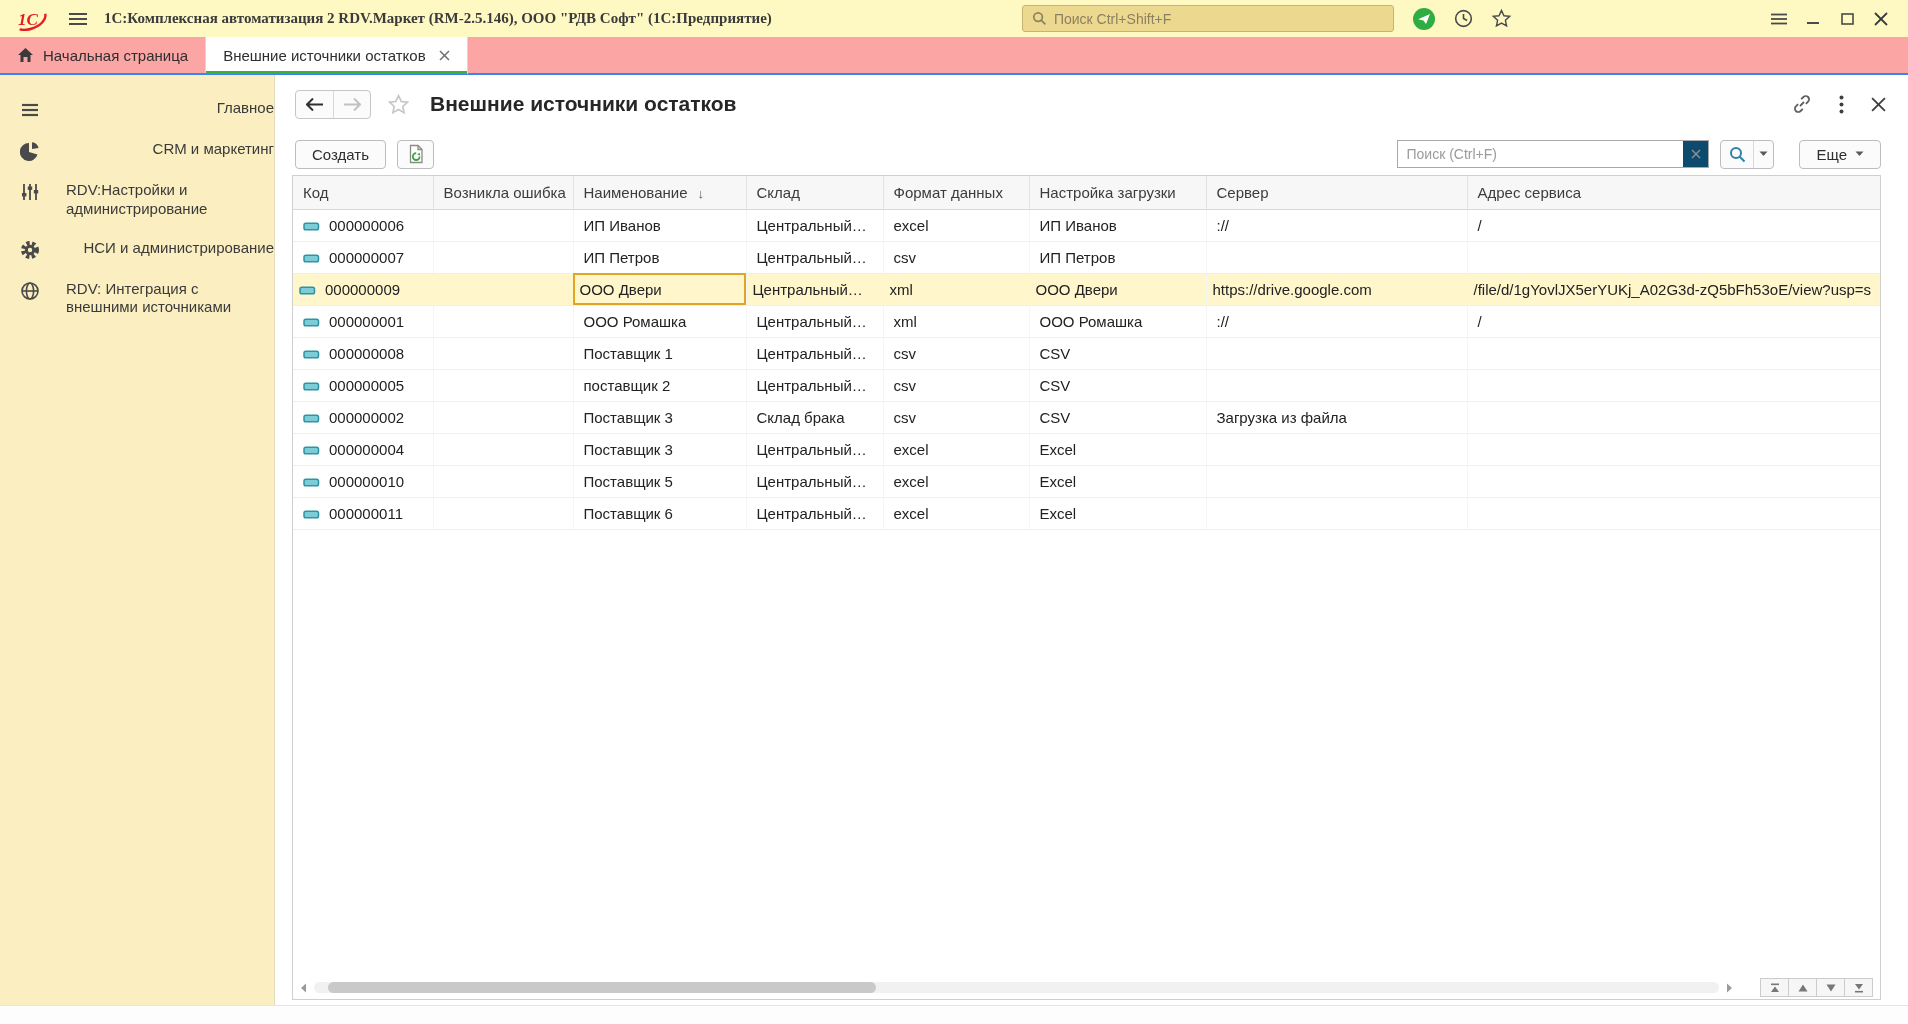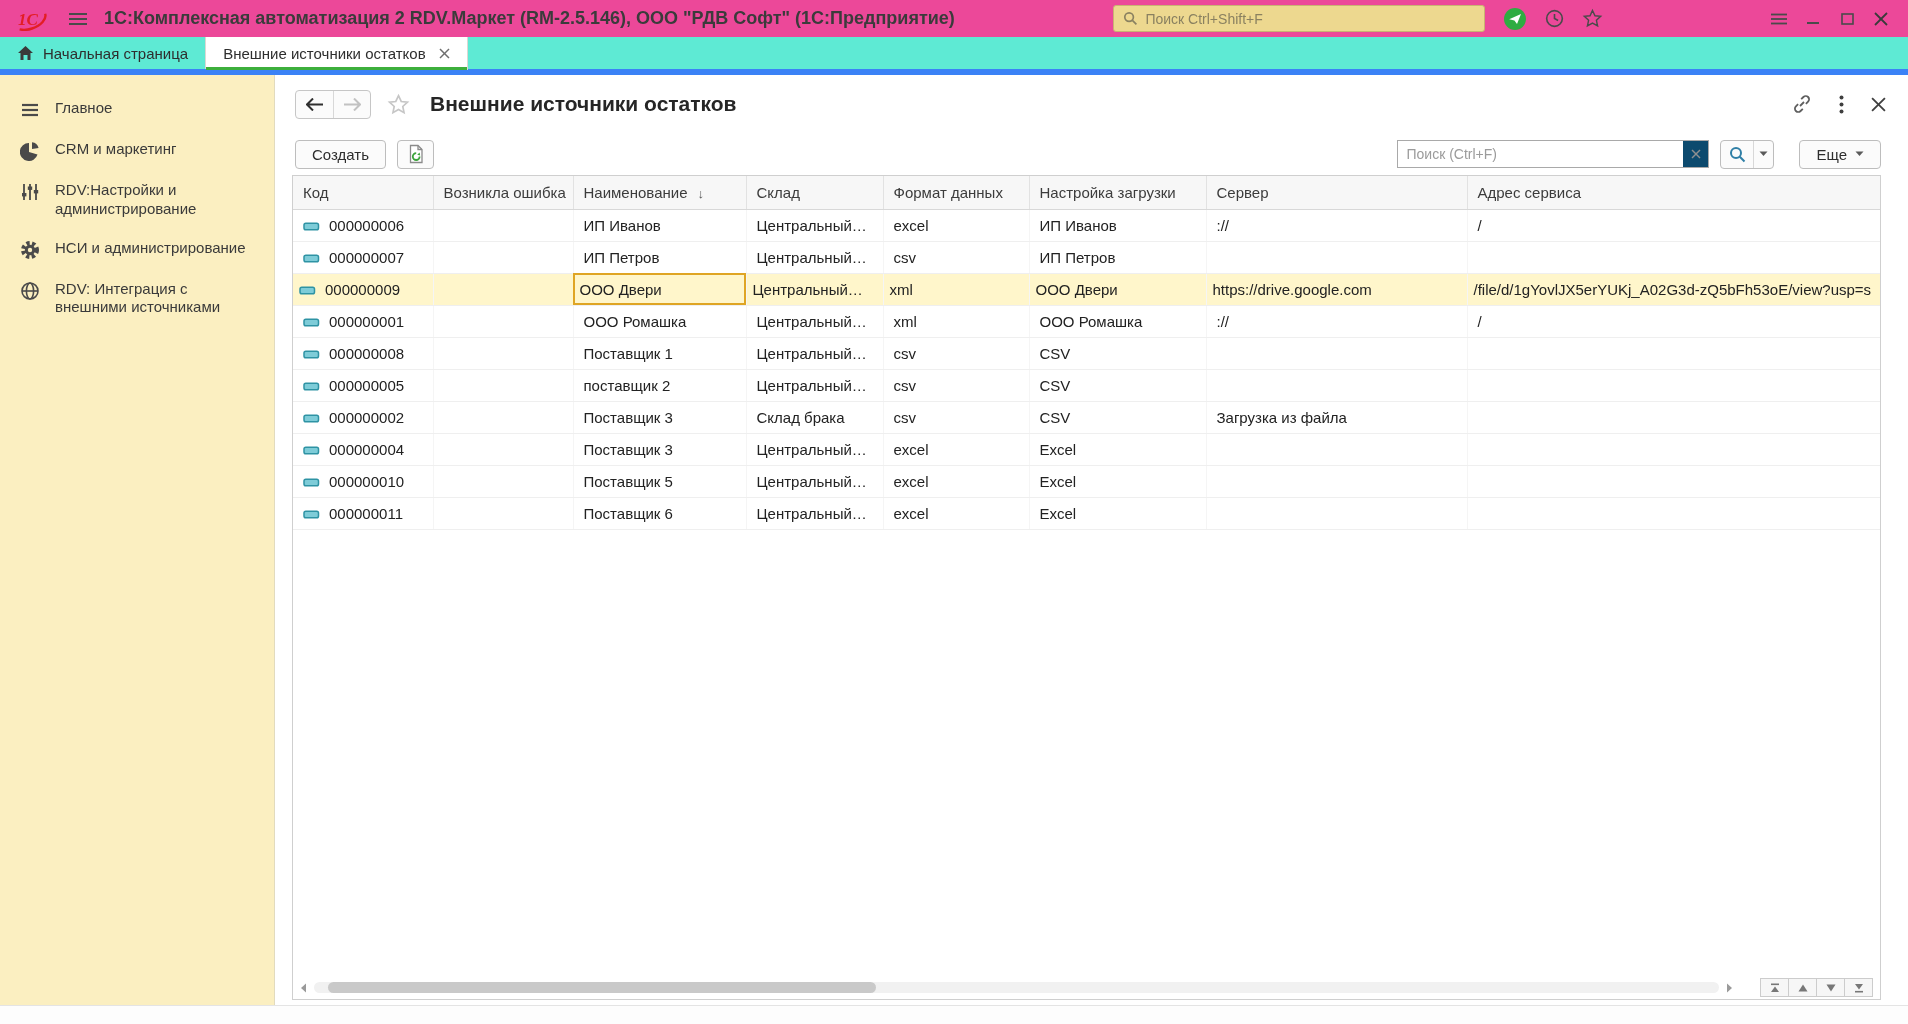--- a/index.html
+++ b/index.html
@@ -1,44 +1,44 @@
 <!DOCTYPE html>
 <html lang="ru"><head>
 <meta charset="utf-8">
 <style>
   * { box-sizing: border-box; margin: 0; padding: 0; }
   html, body { width: 1908px; height: 1024px; }
   body { font-family: "Liberation Sans", sans-serif; background: #fff; overflow: hidden; }
   .app { width: 1908px; height: 1024px; display: flex; flex-direction: column; }
 
   
-  .titlebar { flex: 0 0 37px; background: #ec4899; display: flex; align-items: center; padding: 0 10px; }
+  .titlebar { flex: 0 0 37px; background: #fef9c3; display: flex; align-items: center; padding: 0 10px; }
   .logo { display: flex; align-items: center; margin-right: 10px; }
   .tb-menu { margin: 0 16px 0 10px; cursor: pointer; display: flex; }
-  .tb-title { font-size: 18px; font-weight: 700; color: #3B3B3B; white-space: nowrap; }
+  .tb-title { font-size: 15px; font-weight: 700; color: #3B3B3B; white-space: nowrap; font-family: Liberation Serif, serif; }
   .tb-search { margin-left: auto; width: 372px; height: 27px; background: #EDD88F; border: 1px solid #C9B372;
                border-radius: 3px; display: flex; align-items: center; padding: 0 9px; gap: 7px; cursor: text; }
   .tb-search-text { color: #8A8160; font-size: 14px; }
   .tb-icons { display: flex; align-items: center; gap: 17px; margin-left: 18px; }
   .tb-icons > div { cursor: pointer; display: flex; }
   .win-controls { margin-left: auto; display: flex; align-items: center; }
   .win-btn { width: 34px; height: 27px; display: flex; align-items: center; justify-content: center; cursor: pointer; }
 
   
-  .tabbar { flex: 0 0 38px; background: #5eead4; border-bottom: 6px solid #3b82f6; display: flex; align-items: stretch; }
+  .tabbar { flex: 0 0 38px; background: #fca5a5; border-bottom: 2px solid #3b82f6; display: flex; align-items: stretch; }
   .tab { display: flex; align-items: center; gap: 9px; padding: 0 17px; font-size: 15px; color: #2E2E2E;
          border-right: 1px solid #DBD8D3; cursor: pointer; white-space: nowrap; }
   .tab.active { background: #fff; box-shadow: inset 0 -3px 0 #3DAF3C; margin-bottom: -1px; }
   .tab-close { display: flex; margin-left: 4px; cursor: pointer; }
 
   
   .body { flex: 1 1 auto; min-height: 0; display: flex; }
   .sidebar { flex: 0 0 274px; background: #FBEFC1; padding-top: 14px; }
-  .side-item { display: flex; gap: 15px; padding: 10px 14px 10px 20px; font-size: 15px; color: #3A3A3A;
-               line-height: 1.25; cursor: pointer; }
+  .side-item { display: flex; gap: 15px; padding: 10px 0 10px 20px; font-size: 15px; color: #3A3A3A;
+               line-height: 1.25; cursor: pointer; justify-content: space-between; }
   .side-icon { flex: 0 0 20px; width: 20px; height: 20px; margin-top: 1px; display: flex; }
   .side-label { max-width: 208px; }
 
   .main { flex: 1 1 auto; background: #fff; position: relative; border-left: 1px solid #E2DBBE; }
 
   
   .page-header { height: 58px; display: flex; align-items: center; padding: 0 22px 0 20px; }
   .nav-group { display: flex; border: 1px solid #C6C6C6; border-radius: 4px; overflow: hidden; background: #FBFBFB; }
   .nav-btn { width: 37px; height: 27px; display: flex; align-items: center; justify-content: center; cursor: pointer; }
   .nav-btn + .nav-btn { border-left: 1px solid #D8D8D8; }

